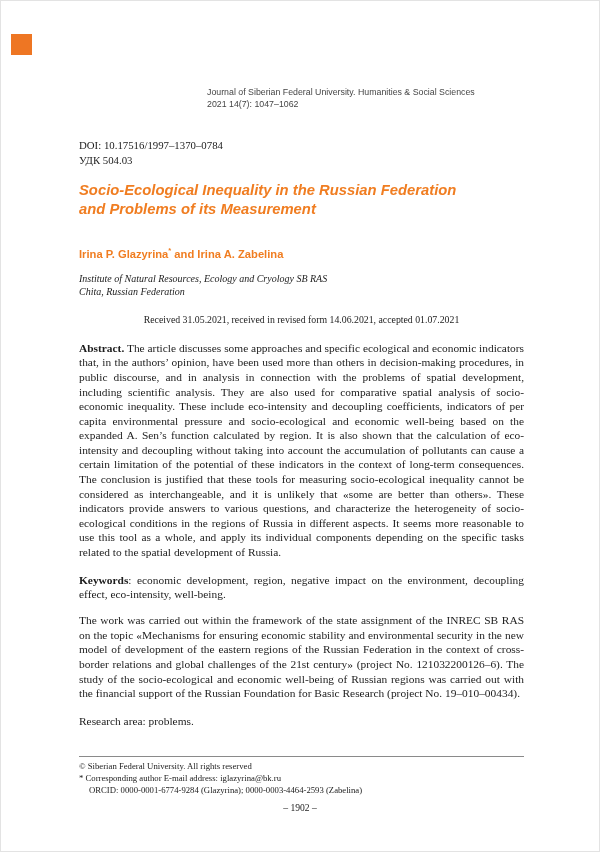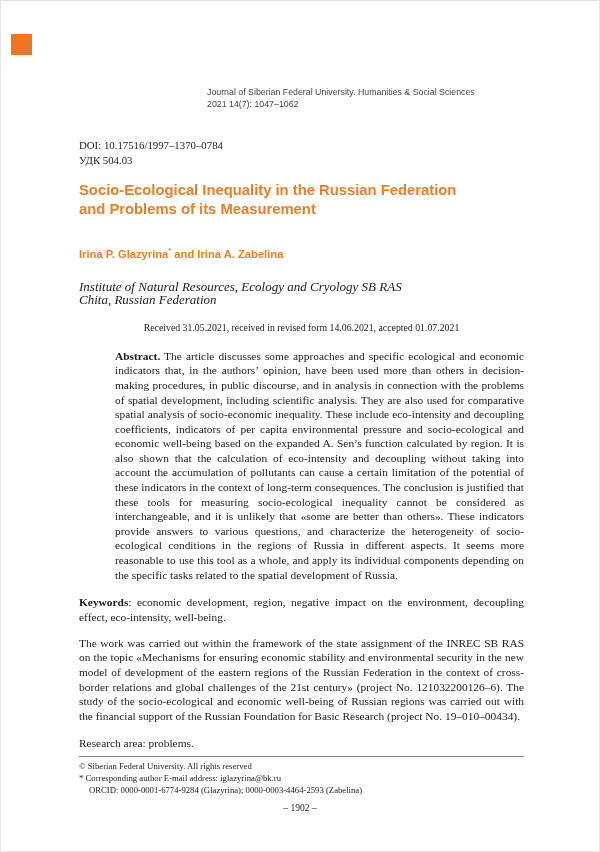--- a/index.html
+++ b/index.html
@@ -57,49 +57,50 @@
     line-height: 13px;
   }
   .udk-line { margin-top: 2px; }
   .title {
     font-family: "Liberation Sans", sans-serif;
     font-size: 14.8px;
     line-height: 18.5px;
     font-weight: bold;
     color: #f07d21;
     margin: 14px 0 12px 0;
+    font-style: italic;
   }
   .authors {
     font-family: "Liberation Sans", sans-serif;
     font-size: 11.2px;
     line-height: 13px;
     font-weight: bold;
     color: #f07d21;
     margin-top: 26px;
   }
   .authors sup { font-size: 7.5px; }
   .affiliation {
     font-style: italic;
-    font-size: 13px;
+    font-size: 10px;
     line-height: 13.5px;
-    margin-top: 19px;
+    margin-top: 11px;
     font-family: Liberation Serif, serif;
   }
   .received {
     text-align: center;
     font-size: 9.8px;
     line-height: 12px;
     margin-top: 15px;
   }
   .para {
     font-size: 11.4px;
     line-height: 14.6px;
     text-align: justify;
   }
-  .abstract { margin-top: 15px; margin-left: 36px; }
+  .abstract { margin-top: 15px; }
   .keywords { margin-top: 13px; }
   .funding { }
   .research-area {
     font-size: 11.4px;
     line-height: 14.6px;
     margin-top: 13px;
   }
   .lbl { font-weight: bold; }
   .footer {
     position: absolute;

